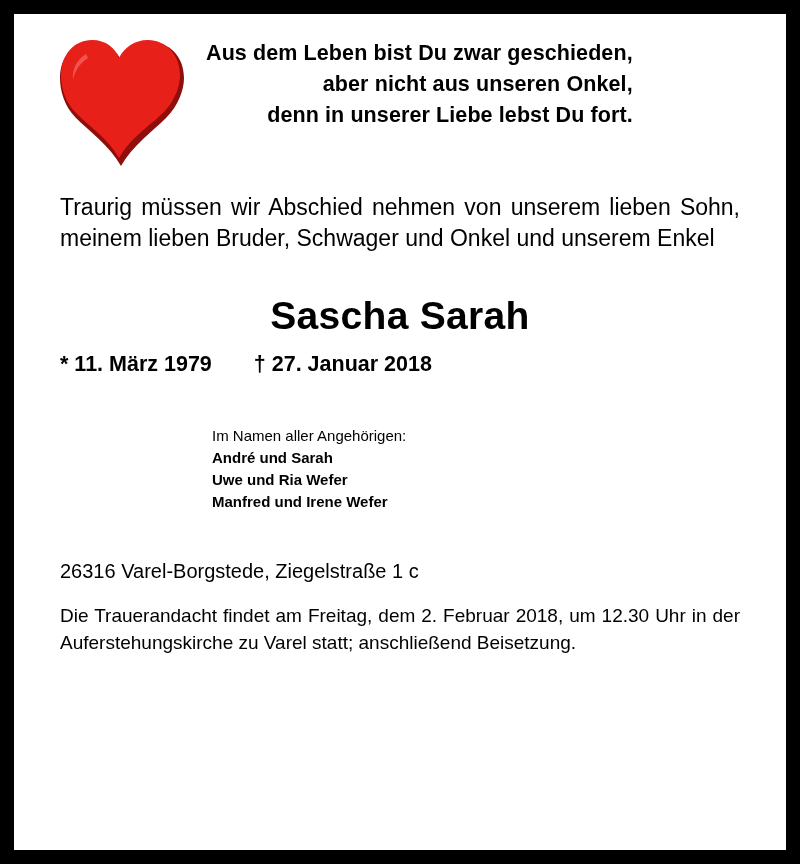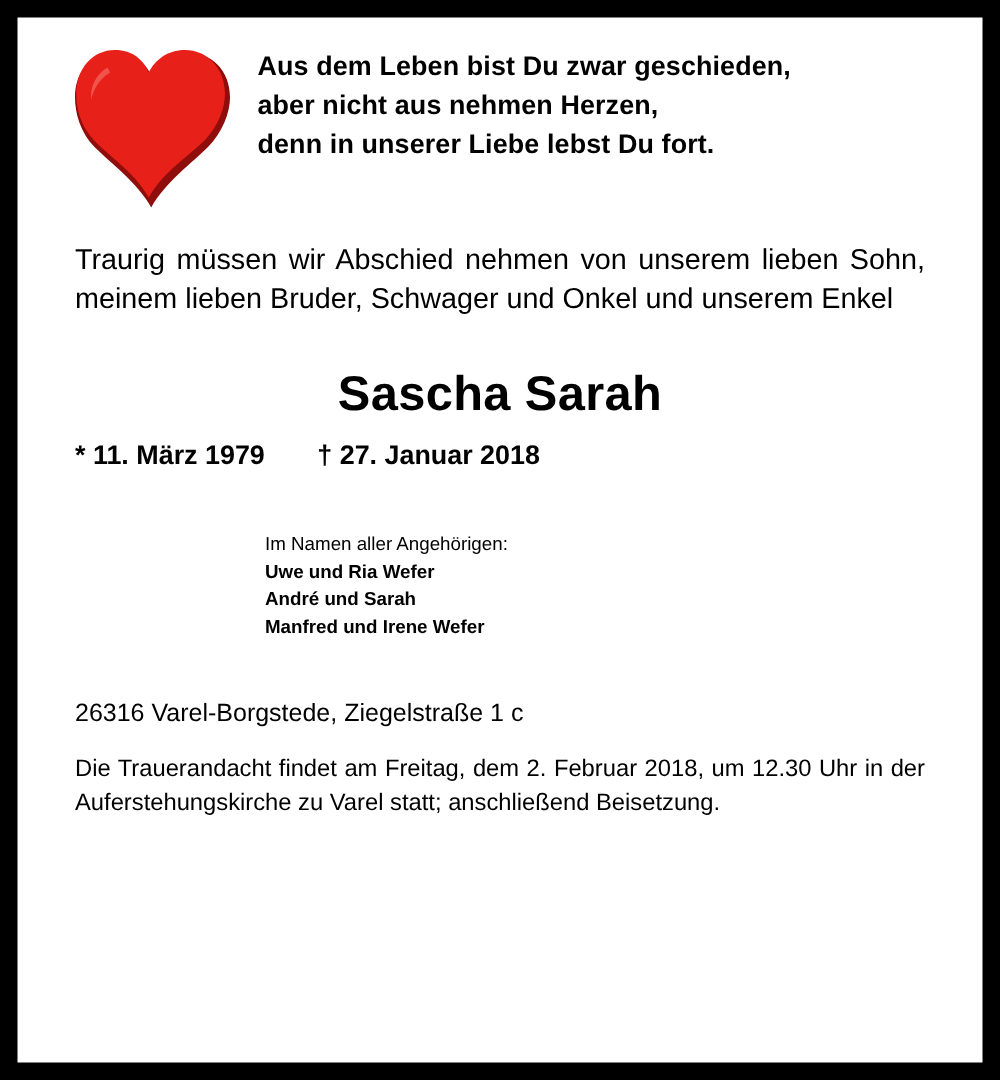--- a/index.html
+++ b/index.html
@@ -27,20 +27,21 @@
     width: 100%;
     height: 100%;
     box-sizing: border-box;
     padding: 16px 46px 0 46px;
   }
   
   .top-block {
     display: flex;
     align-items: flex-start;
     gap: 22px;
+    text-align: right;
   }
   .heart {
     position: relative;
     width: 124px;
     min-width: 124px;
     height: 132px;
     margin-top: 4px;
   }
   .heart svg { display: block; }
   .verse {
@@ -110,41 +111,41 @@
     <div class="top-block">
       <div class="heart">
         <svg width="124" height="132" viewBox="0 0 124 132" xmlns="http://www.w3.org/2000/svg">
           <path d="M61 132 C 50 112 28 96 16 84 C 4 72 0 56 0 44 C 0 22 14 8 33 8 C 47 8 56 16 61 26 C 66 16 76 8 90 8 C 109 8 124 22 124 44 C 124 56 118 72 106 84 C 94 96 72 112 61 132 Z" fill="#8f0d0a"></path>
           <path d="M59 124 C 48 104 26 90 15 78 C 4 66 1 52 1 41 C 1 21 14 6 32 6 C 46 6 55 14 59 24 C 64 14 74 6 88 6 C 106 6 120 21 120 41 C 120 52 115 66 104 78 C 92 90 70 104 59 124 Z" fill="#e8201a"></path>
           <path d="M26 20 C 16 26 12 36 13 46 C 14 40 18 30 28 24 Z" fill="#f4665f" opacity="0.75"></path>
         </svg>
       </div>
       <div class="verse">
         <div>Aus dem Leben bist Du zwar geschieden,</div>
-        <div>aber nicht aus nehmen Herzen,</div>
+        <div>aber nicht aus unseren Onkel,</div>
         <div>denn in unserer Liebe lebst Du fort.</div>
       </div>
     </div>
 
     <div class="intro">Traurig müssen wir Abschied nehmen von unserem lieben Sohn, meinem lieben Bruder, Schwager und Onkel und unserem Enkel</div>
 
     <div class="name">Sascha Sarah</div>
 
     <div class="dates">
       <span>*</span>
       <span>11. März 1979</span>
       <span class="gap"></span>
       <span>†</span>
       <span>27. Januar 2018</span>
     </div>
 
     <div class="family">
       <div class="lead">Im Namen aller Angehörigen:</div>
+      <div class="nm">André und Sarah</div>
       <div class="nm">Uwe und Ria Wefer</div>
-      <div class="nm">André und Sarah</div>
       <div class="nm">Manfred und Irene Wefer</div>
     </div>
 
     <div class="address">26316 Varel-Borgstede, Ziegelstraße 1 c</div>
 
     <div class="service">Die Trauerandacht findet am Freitag, dem 2. Februar 2018, um 12.30 Uhr in der Auferstehungskirche zu Varel statt; anschließend Beisetzung.</div>
 
   </div>
 </div>
 

